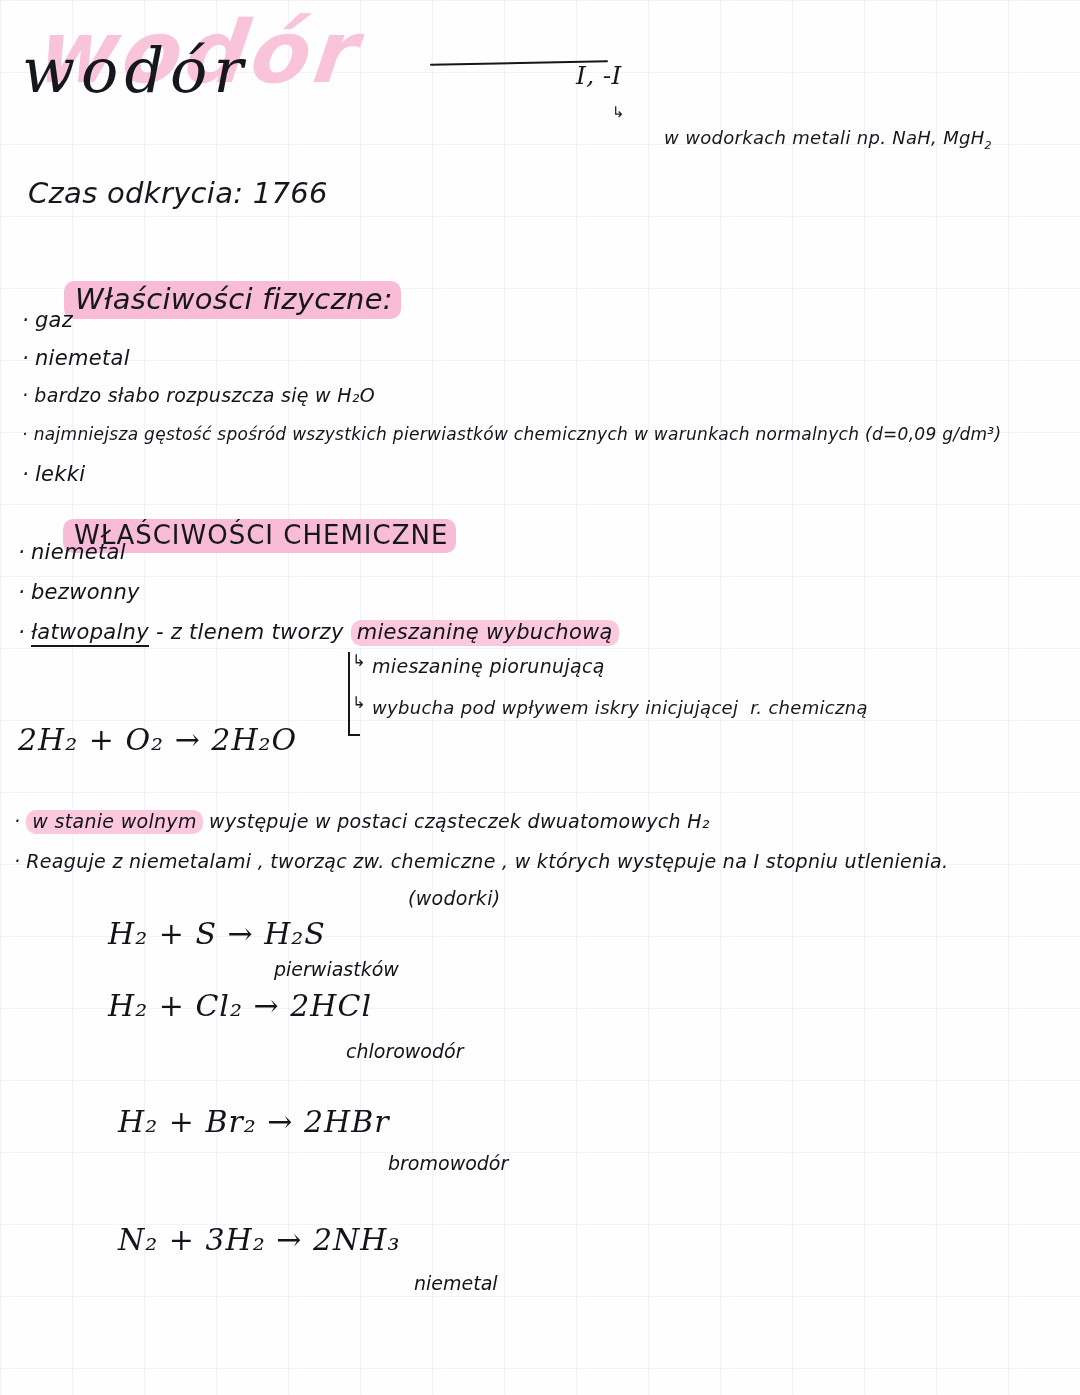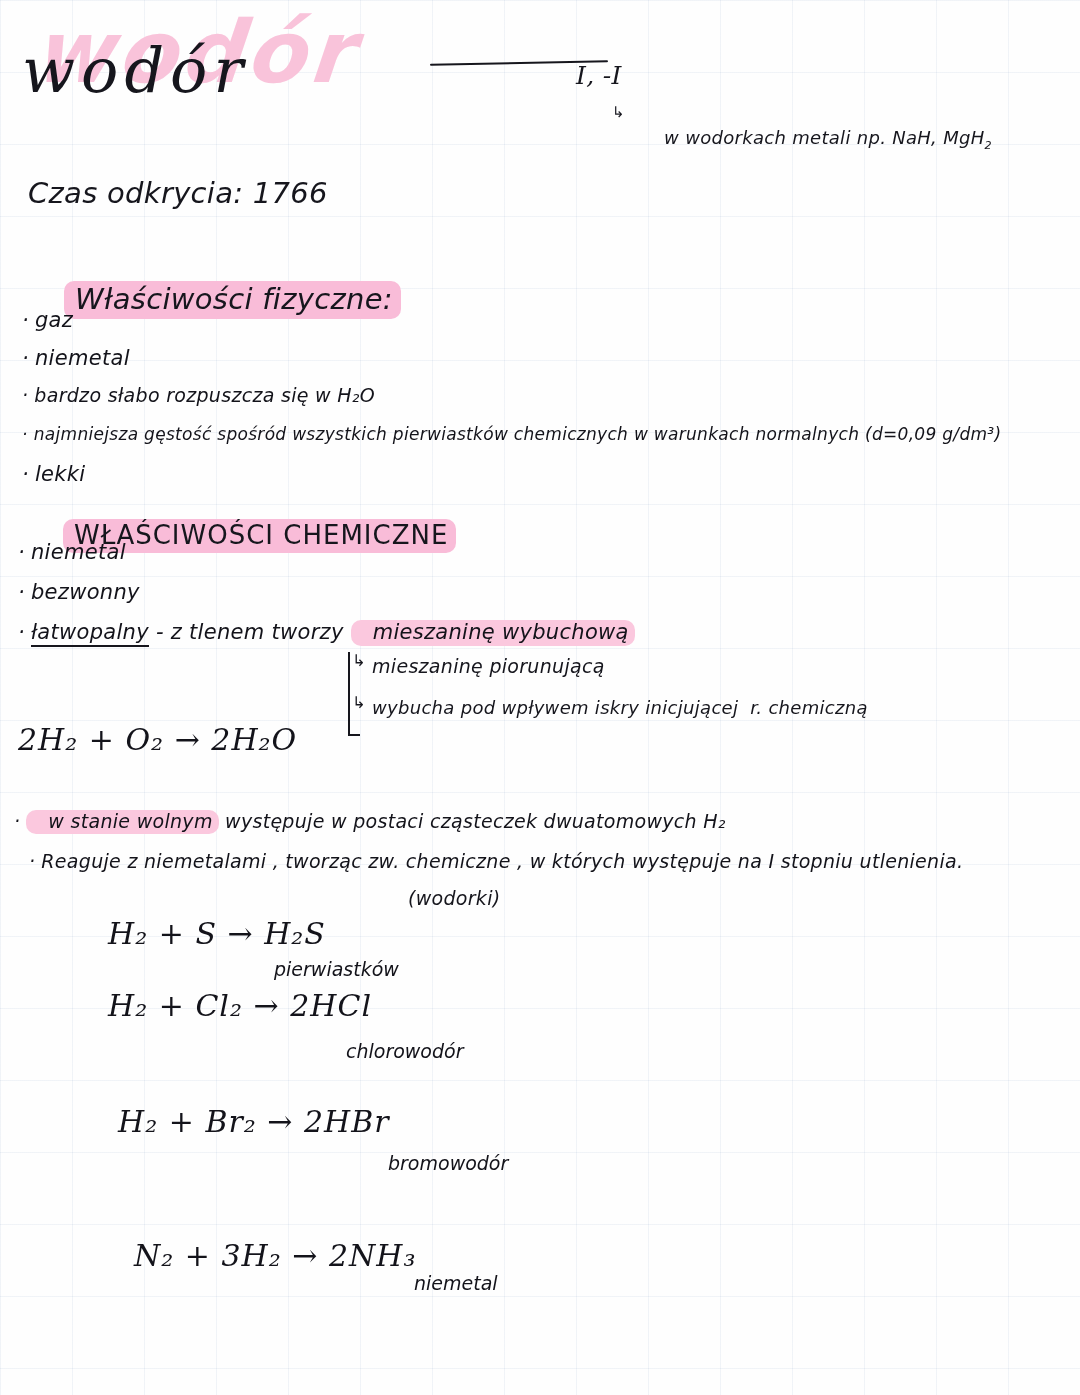--- a/index.html
+++ b/index.html
@@ -67,21 +67,21 @@
     border-radius: 2px;
   }
   .hl {
     background: #f9bcd8;
     border-radius: 10px;
     padding: 1px 8px 3px 11px;
   }
   .hl-soft {
     background: #fbc8de;
     border-radius: 10px;
-    padding: 0 6px 2px 22px;
+    padding: 0 6px 2px 6px;
     font-style: italic;
   }
   .sub {
     font-size: 0.62em;
     vertical-align: sub;
   }
   .bullet {
     position: absolute;
     font-size: 21px;
     font-style: italic;
@@ -171,30 +171,30 @@
   <div class="ink" style="left:352px; top:694px; font-size:16px;">↳</div>
   <div class="ink hand" style="left:372px; top:698px; font-size:18px;">wybucha pod wpływem iskry inicjującej  r. chemiczną</div>
 
   <div class="eq hand" style="left:18px; top:722px; font-size:30px;">2H₂ + O₂ → 2H₂O</div>
 
   <div class="bullet hand" style="left:14px; top:810px; font-size:19px;">
     <span class="dot">·</span><span class="hl-soft">w stanie  wolnym</span>
     <span>występuje w postaci cząsteczek  dwuatomowych  H₂</span>
   </div>
 
-  <div class="bullet hand" style="left:14px; top:850px; font-size:19px;margin-left:15px;">
+  <div class="bullet hand" style="left:14px; top:850px; font-size:19px;">
     <span class="dot">·</span><span>Reaguje z niemetalami  , tworząc  zw. chemiczne , w których  występuje  na I stopniu  utlenienia.</span>
   </div>
   <div class="ink hand" style="left:408px; top:888px; font-size:19px;font-style:italic;">(wodorki)</div>
 
   <div class="eq hand" style="left:108px; top:916px;">H₂ + S  → H₂S</div>
   <div class="name-under" style="left:274px; top:958px;">pierwiastków</div>
 
   <div class="eq hand" style="left:108px; top:988px;">H₂ + Cl₂  → 2HCl</div>
   <div class="name-under" style="left:346px; top:1040px;">chlorowodór</div>
 
   <div class="eq hand" style="left:118px; top:1104px;">H₂ + Br₂ → 2HBr</div>
   <div class="name-under" style="left:388px; top:1152px;">bromowodór</div>
 
-  <div class="eq hand" style="left:134px; top:1222px;margin-top:16px;">N₂ + 3H₂ → 2NH₃</div>
+  <div class="eq hand" style="left:118px; top:1222px;">N₂ + 3H₂ → 2NH₃</div>
   <div class="name-under" style="left:414px; top:1272px;">niemetal</div>
 
 </div>
 
 </body></html>

